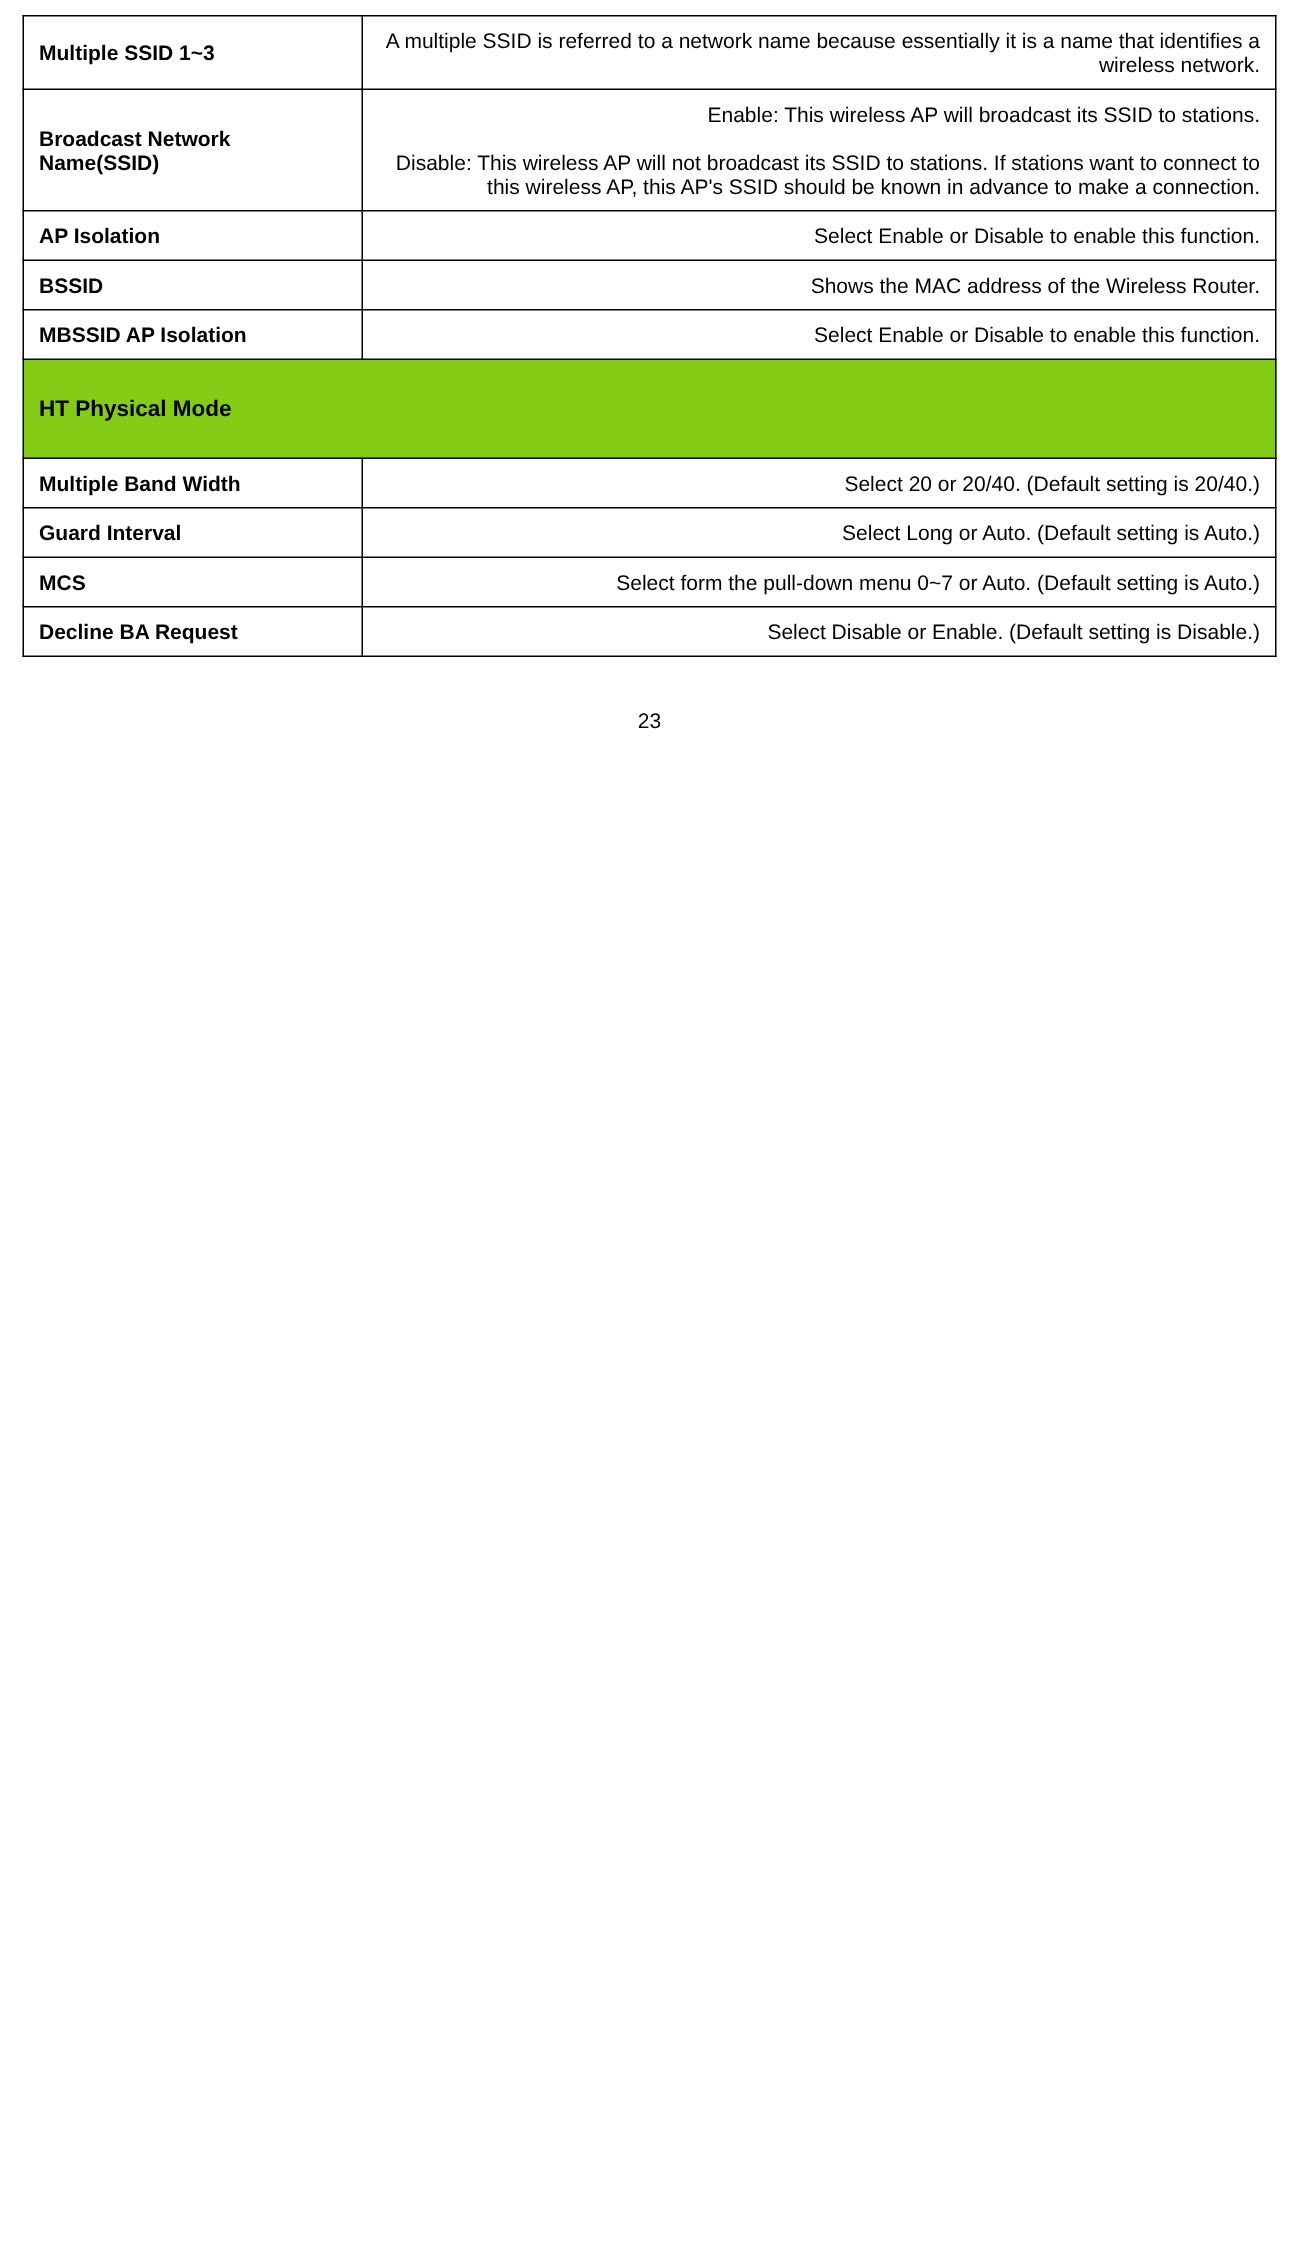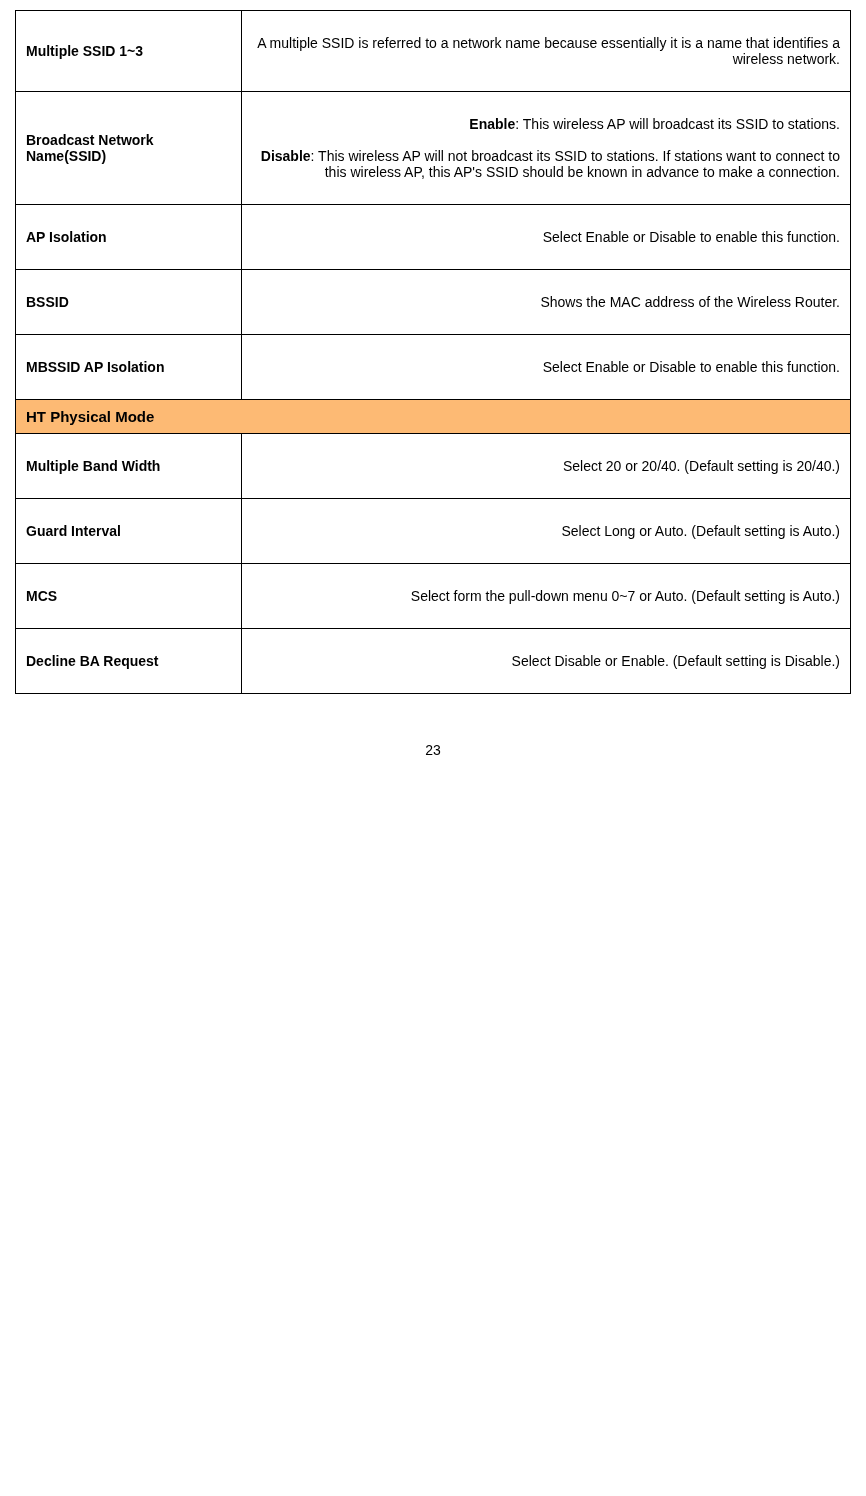--- a/index.html
+++ b/index.html
@@ -19,49 +19,49 @@
     }
 
     table {
       width: 100%;
       border-collapse: collapse;
       border: 1px solid #000;
     }
 
     td, th {
       border: 1px solid #000;
-      padding: 24px 10px;
+      padding: 8px 10px;
       vertical-align: middle;
     }
 
     .col-label {
       width: 226px;
       font-weight: bold;
     }
 
     .col-desc {
       width: calc(100% - 226px);
       text-align: right;
     }
 
     .section-header {
-      background-color: #fdba74;
+      background-color: #84cc16;
       font-weight: bold;
       font-size: 15px;
-      padding: 8px 10px;
+      padding: 24px 10px;
     }
 
     .page-number {
       text-align: center;
-      margin-top: 48px;
+      margin-top: 34px;
       font-size: 14px;
     }
 
     .bold-word {
-      font-weight: bold;
+      font-weight: normal;
     }
   </style>
 </head>
 <body>
 
 <table>
   <tbody id="table-body">
   <tr>
         <td class="col-label">Multiple SSID 1~3</td>
         <td class="col-desc">A multiple SSID is referred to a network name because essentially it is a name that identifies a wireless network.</td>

